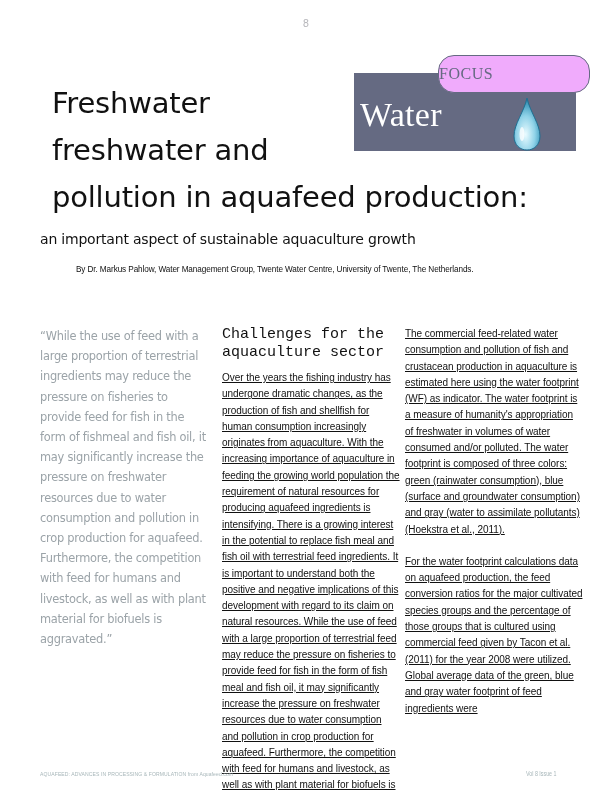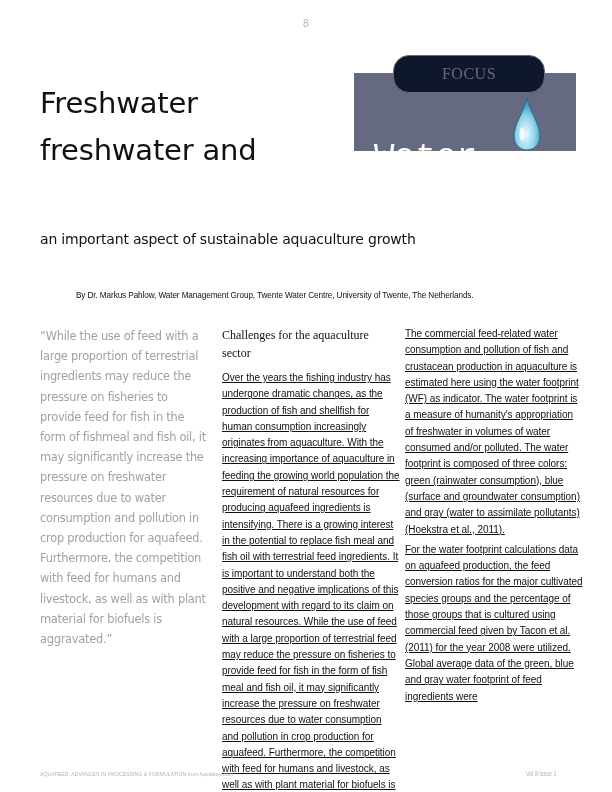--- a/index.html
+++ b/index.html
@@ -10,70 +10,69 @@
       position: absolute; top: 18px; left: 0; width: 612px; text-align: center;
       font-size: 10px; color: #b8b8bc; font-family: "DejaVu Sans", sans-serif;
     }
 
     
     .focus-box {
       position: absolute; left: 354px; top: 73px; width: 222px; height: 78px;
       background: #656a82;
     }
     .focus-pill {
-      position: absolute; left: 393px; top: 55px; width: 152px; height: 38px;
-      background: #0f172a; border: 1.5px solid #656a82; border-radius: 16px;
-      text-align: center;
+      position: absolute; left: 438px; top: 55px; width: 152px; height: 38px;
+      background: #f0abfc; border: 1.5px solid #656a82; border-radius: 16px;
     }
     .focus-pill span {
       display: block; font-family: "Liberation Serif", serif; font-size: 16px;
       color: #656a82; letter-spacing: 0.5px; line-height: 36px;
     }
     .focus-water {
-      position: absolute; left: 374px; top: 96px; font-size: 34px; color: #ffffff;
-      font-family: Liberation Mono, monospace; font-weight: normal; letter-spacing: 0.3px; margin-top: 42px;
+      position: absolute; left: 360px; top: 96px; font-size: 34px; color: #ffffff;
+      font-family: Liberation Serif, serif; font-weight: normal; letter-spacing: 0.3px;
     }
     .drop-icon { position: absolute; left: 512px; top: 96px; width: 30px; height: 56px; }
 
     
     .title {
-      position: absolute; left: 40px; top: 80px; width: 520px;
+      position: absolute; left: 52px; top: 80px; width: 520px;
       font-family: "DejaVu Sans", sans-serif; font-size: 29px; font-weight: normal;
       color: #111; line-height: 47px; letter-spacing: -0.2px;
     }
     .title span { display: block; }
     .subtitle {
       position: absolute; left: 40px; top: 231px; font-size: 14px;
       font-family: "DejaVu Sans", sans-serif; color: #111; letter-spacing: -0.2px;
     }
     .byline {
-      position: absolute; left: 40px; top: 291px; font-size: 8.2px;
+      position: absolute; left: 40px; top: 265px; font-size: 8.2px;
       font-family: "Liberation Sans", sans-serif; color: #111; letter-spacing: -0.1px; padding-left: 36px;
     }
 
     
     .pullquote {
       position: absolute; left: 40px; top: 326px; width: 172px;
       font-family: "DejaVu Sans", sans-serif; font-size: 11.4px;
       line-height: 20.2px; color: #9ba3a8; letter-spacing: -0.25px;
     }
 
     
     .col { position: absolute; top: 326px; width: 178px; }
     .col-1 { left: 222px; }
     .col-2 { left: 405px; }
     .col h2 {
-      font-family: Liberation Serif, serif; font-weight: normal; font-size: 12px;
+      font-family: Liberation Mono, monospace; font-weight: normal; font-size: 15px;
       line-height: 18px; color: #111; margin-bottom: 8px;
     }
     .col p {
       font-family: "Liberation Sans", sans-serif; font-size: 10px; line-height: 16.3px;
       color: #111; letter-spacing: -0.05px; text-decoration: underline;
     }
-    .col p + p { margin-top: 4px; }
+    .col p + p { margin-top: 16px; }
 
     
     .footer-left {
       position: absolute; left: 40px; top: 770px; font-size: 6.2px; color: #a7b6b9;
       font-family: "Liberation Sans", sans-serif; letter-spacing: 0.1px; transform: scaleX(0.82);
       transform-origin: left center; white-space: nowrap;
     }
     .footer-left .upper { text-transform: uppercase; }
     .footer-right {
       position: absolute; left: 526px; top: 770px; font-size: 6.5px; color: #a7b6b9;
@@ -99,20 +98,21 @@
       <stop offset="1" stop-color="#2f8fb3"></stop>
     </radialGradient>
   </defs>
   <path d="M15 2 C18 16 28 28 28 40 C28 49 22 54 15 54 C8 54 2 49 2 40 C2 28 12 16 15 2 Z" fill="url(#dg)" stroke="#1f6f92" stroke-width="1"></path>
   <ellipse cx="10" cy="38" rx="2.5" ry="7" fill="#ffffff" opacity="0.75"></ellipse>
 </svg>
 
 <h1 class="title">
   <span>Freshwater</span>
   <span>freshwater and</span>
+  <span>pollution in aquafeed production:</span>
 </h1>
 <div class="subtitle">an important aspect of sustainable aquaculture growth</div>
 <div class="byline">By Dr. Markus Pahlow, Water Management Group, Twente Water Centre, University of Twente, The Netherlands.</div>
 
 <blockquote class="pullquote">“While the use of feed with a large proportion of terrestrial ingredients may reduce the pressure on fisheries to provide feed for fish in the form of fishmeal and fish oil, it may significantly increase the pressure on freshwater resources due to water consumption and pollution in crop production for aquafeed. Furthermore, the competition with feed for humans and livestock, as well as with plant material for biofuels is aggravated.”</blockquote>
 
 <div class="col col-1">
   <h2>Challenges for the aquaculture sector</h2>
   <p>Over the years the fishing industry has undergone dramatic changes, as the production of fish and shellfish for human consumption increasingly originates from aquaculture. With the increasing importance of aquaculture in feeding the growing world population the requirement of natural resources for producing aquafeed ingredients is intensifying. There is a growing interest in the potential to replace fish meal and fish oil with terrestrial feed ingredients. It is important to understand both the positive and negative implications of this development with regard to its claim on natural resources. While the use of feed with a large proportion of terrestrial feed may reduce the pressure on fisheries to provide feed for fish in the form of fish meal and fish oil, it may significantly increase the pressure on freshwater resources due to water consumption and pollution in crop production for aquafeed. Furthermore, the competition with feed for humans and livestock, as well as with plant material for biofuels is aggravated.</p>
 </div>

